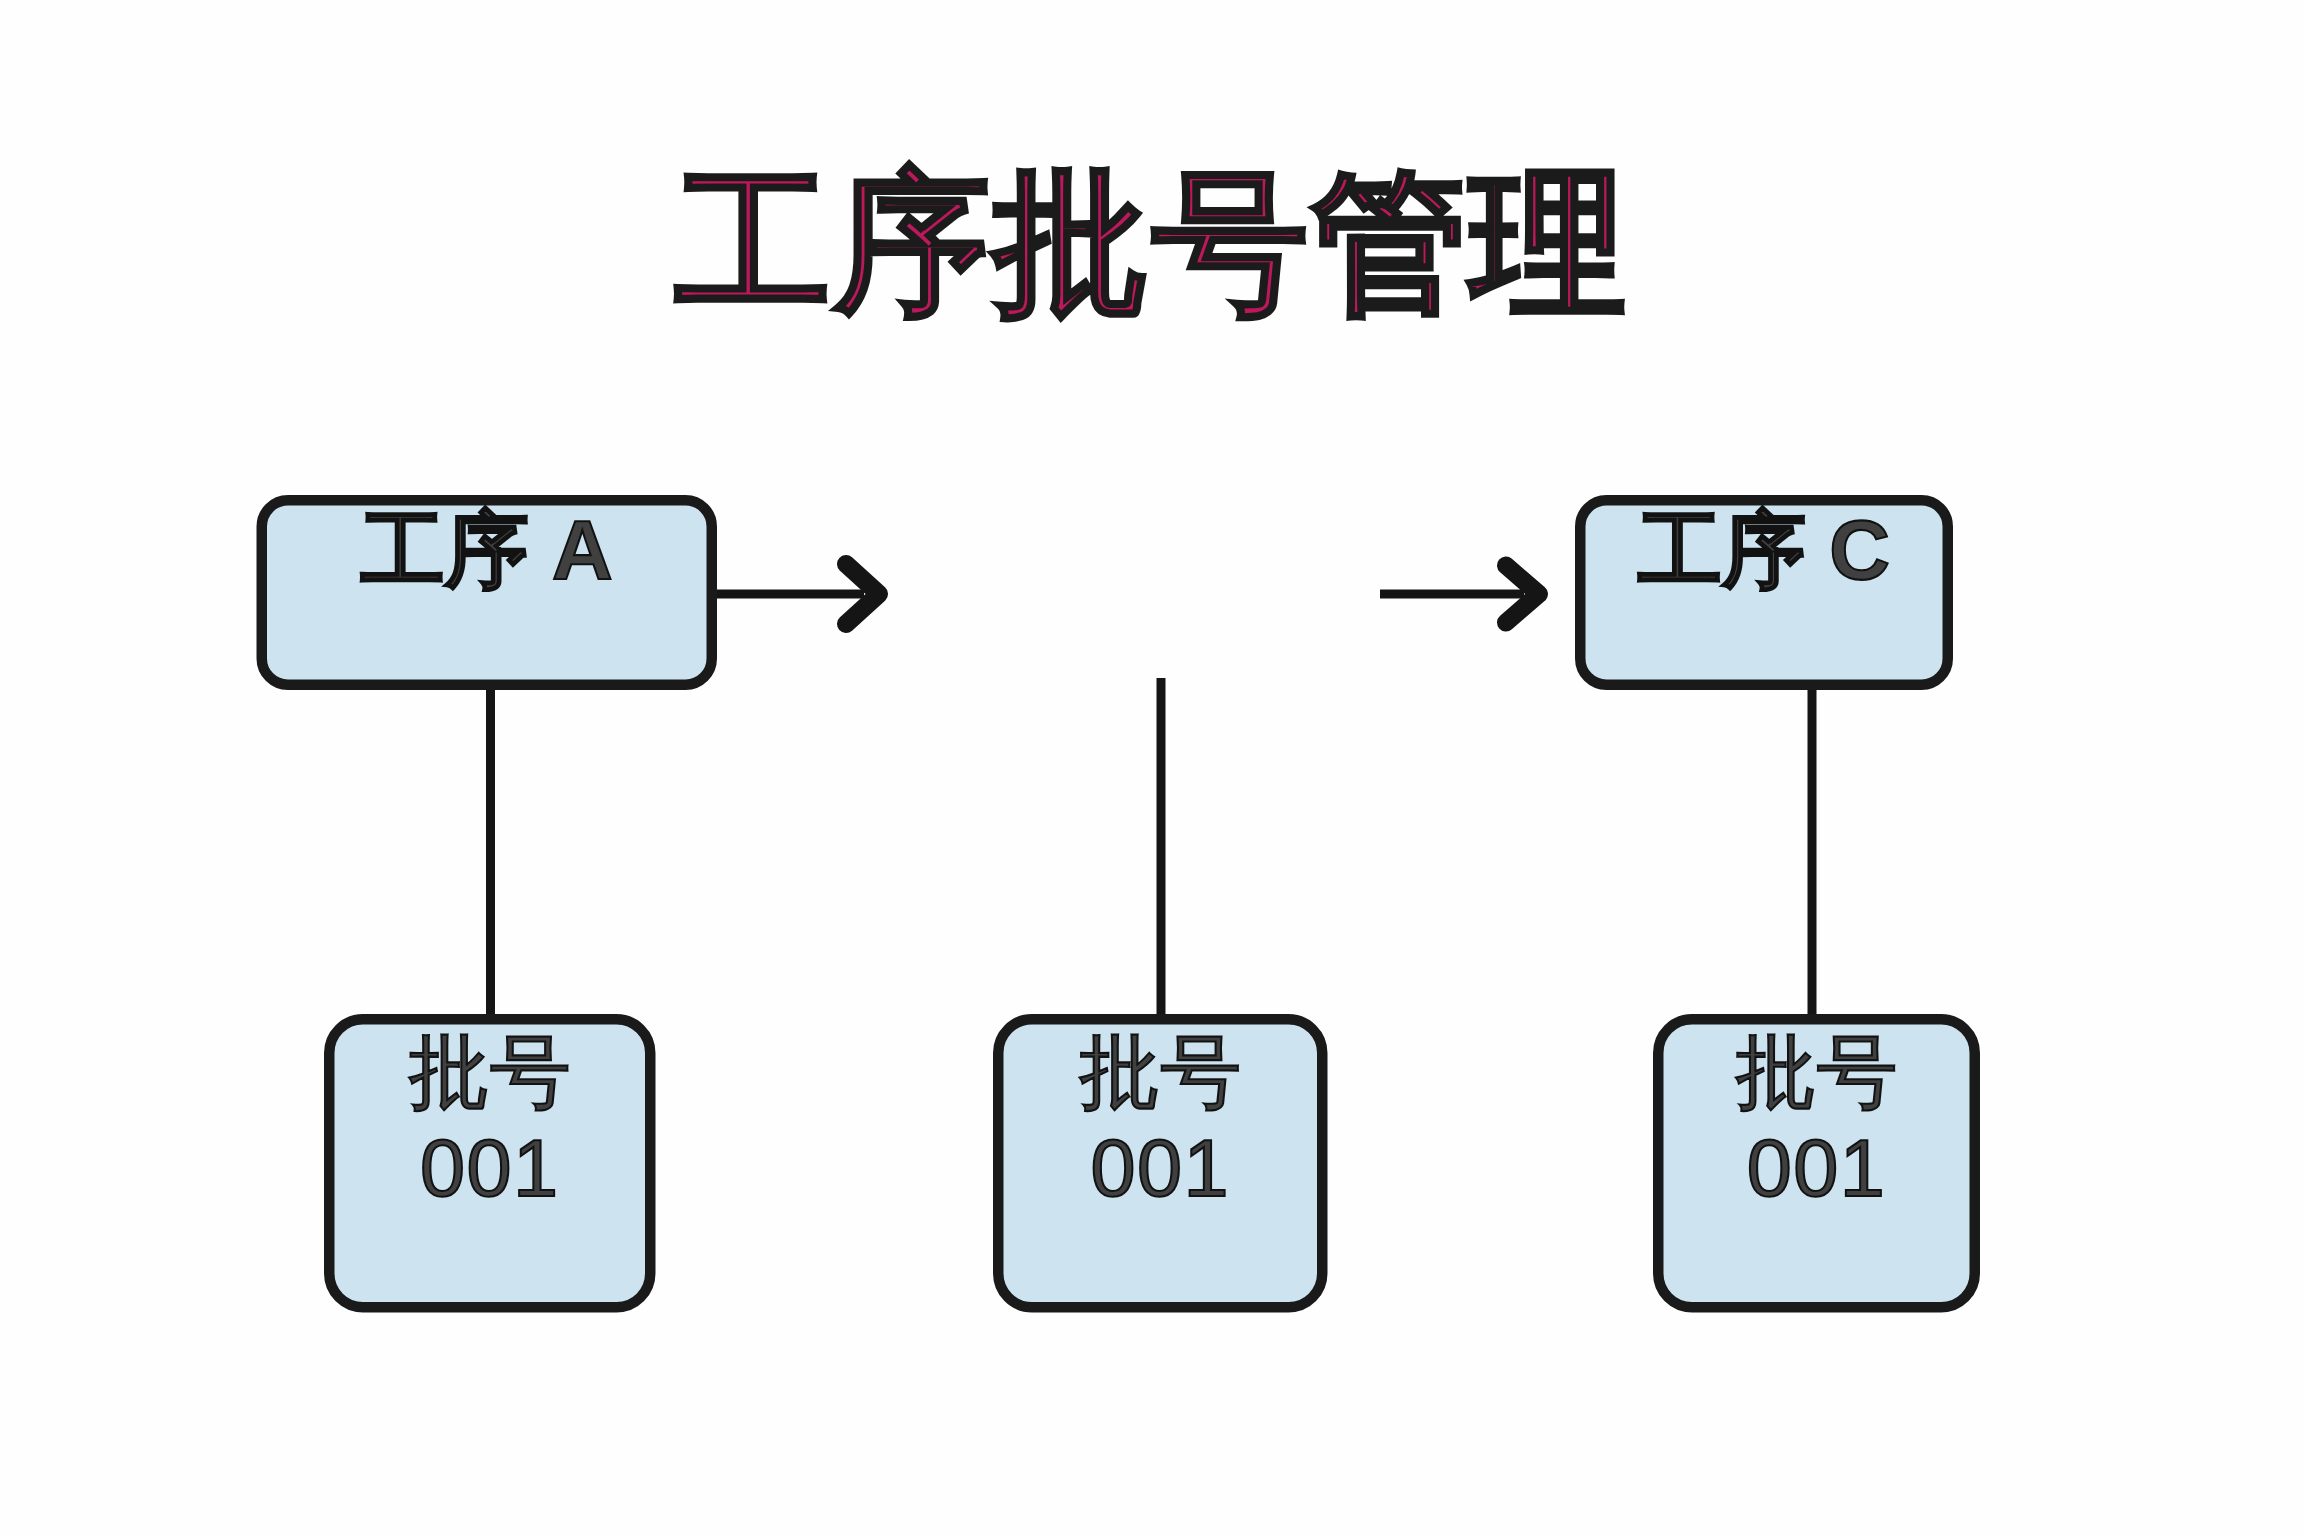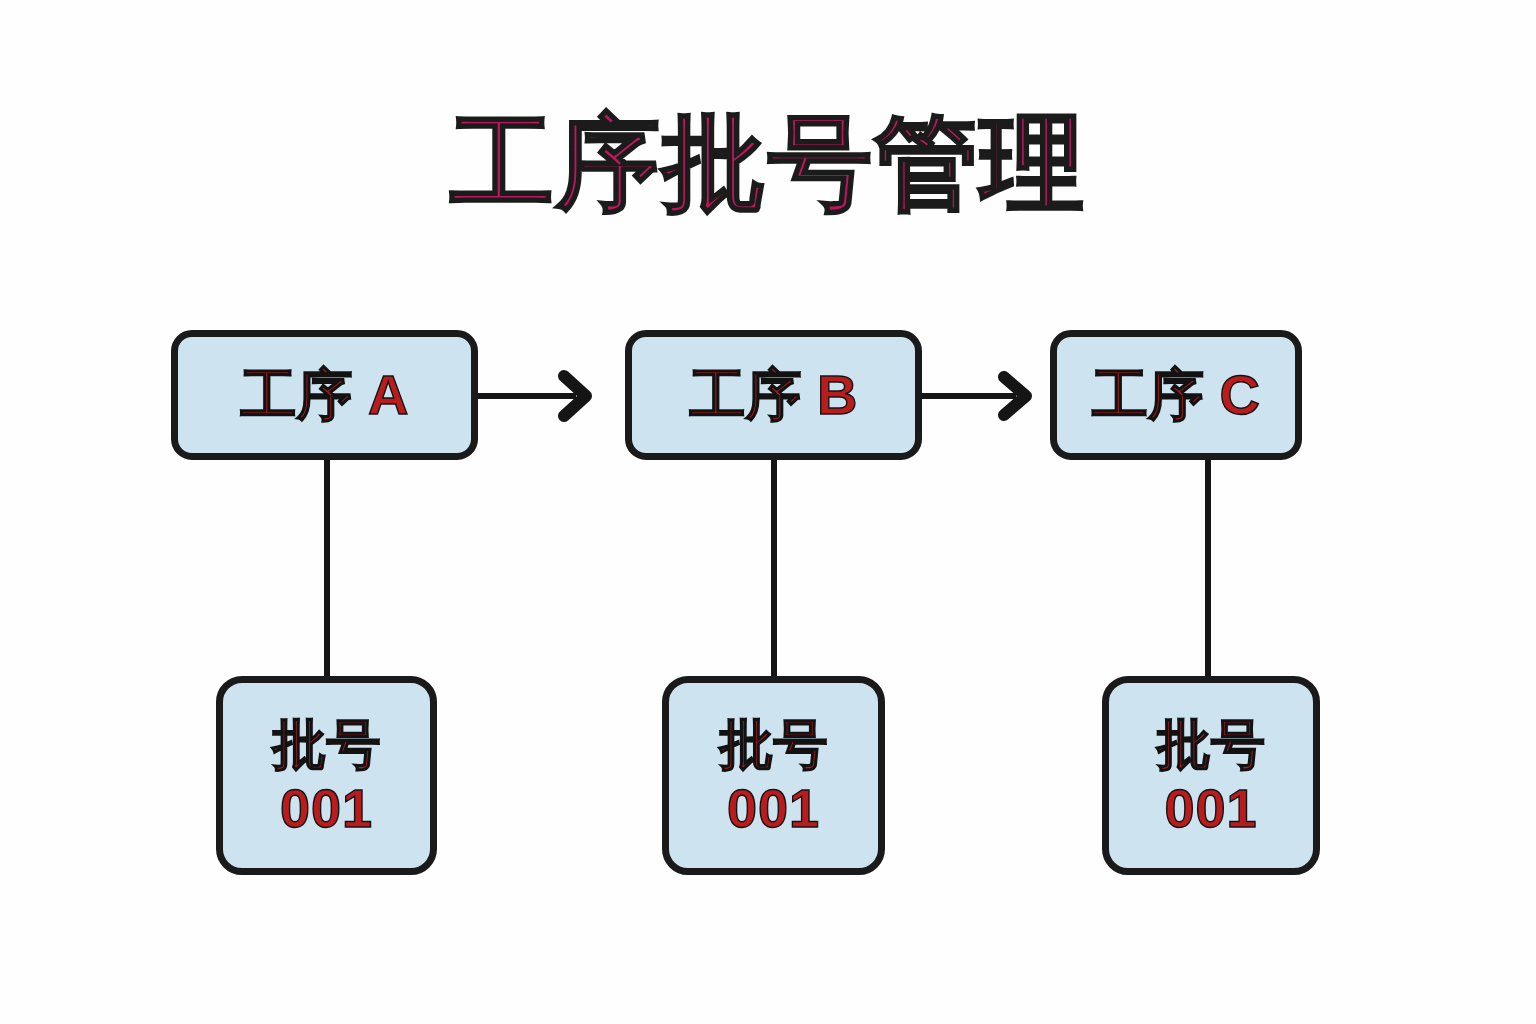--- a/index.html
+++ b/index.html
@@ -37,42 +37,42 @@
   
   .node {
     position: absolute;
     box-sizing: border-box;
     background: #cde4f0;
     border: 7px solid #1a1a1a;
     border-radius: 21px;
     display: flex;
     flex-direction: column;
     align-items: center;
-    justify-content: center;
-    color: #b91c1c;
+    justify-content: flex-start;
+    color: #404040;
     z-index: 3;
   }
   .process-node {
     height: 130px;
   }
   .process-label {
     font-size: 56px;
     line-height: 60px;
     font-weight: 700;
     -webkit-text-stroke: 1.4px #121212;
     white-space: nowrap;
   }
   .batch-node {
     height: 199px;
     border-radius: 26px;
   }
   .batch-line {
     font-size: 54px;
     line-height: 64px;
-    font-weight: 700;
+    font-weight: 400;
     -webkit-text-stroke: 1.4px #121212;
     white-space: nowrap;
   }
   .batch-line.code {
     letter-spacing: 1px;
   }
 
   
   #node-process-a { left: 171px; top: 330px; width: 307px; }
   #node-process-b { left: 625px; top: 330px; width: 297px; }
@@ -126,23 +126,20 @@
     <svg viewBox="0 0 120 56" preserveAspectRatio="none">
       <line x1="0" y1="28" x2="96" y2="28" stroke="#151515" stroke-width="6"></line>
       <polyline points="84,9 106,28 84,47" fill="none" stroke="#151515" stroke-width="12" stroke-linecap="round" stroke-linejoin="round"></polyline>
     </svg>
   </div>
 
   <div class="node process-node" id="node-process-a">
     <div class="process-label">工序 A</div>
   </div>
 
-  <div class="node process-node" id="node-process-b">
-    <div class="process-label">工序 B</div>
-  </div>
 
   <div class="node process-node" id="node-process-c">
     <div class="process-label">工序 C</div>
   </div>
 
   <div class="node batch-node" id="node-batch-a">
     <div class="batch-line">批号</div>
     <div class="batch-line code">001</div>
   </div>
 

